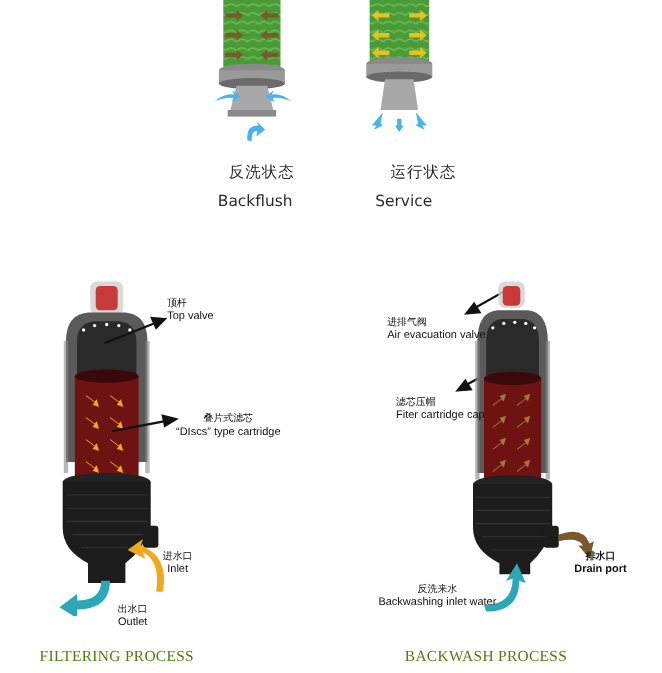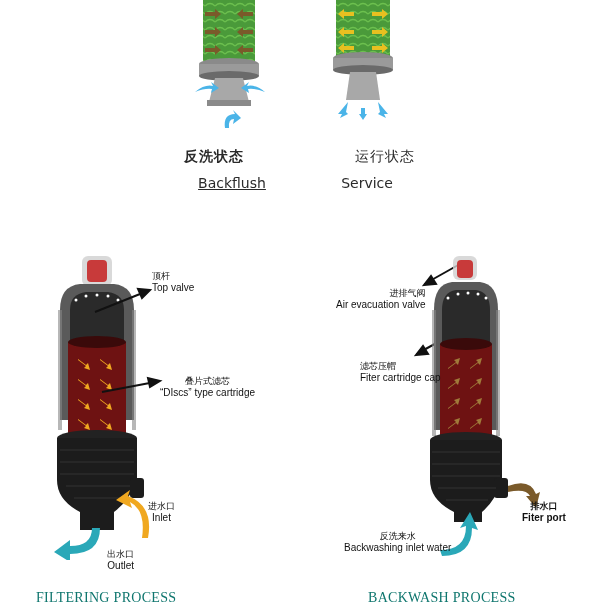--- a/index.html
+++ b/index.html
@@ -2,21 +2,21 @@
 <html><head>
 <meta charset="utf-8">
 <style>
   html,body{margin:0;padding:0;background:#ffffff;}
   body{width:602px;height:612px;position:relative;overflow:hidden;font-family:"Liberation Sans",sans-serif;color:#1a1a1a;}
   .abs{position:absolute;}
   .cap-cn{font-family:"DejaVu Sans",sans-serif;font-size:14px;color:#2a2a2a;text-align:center;letter-spacing:1px;}
   .cap-en{font-family:"DejaVu Sans",sans-serif;font-size:14px;color:#2a2a2a;text-align:center;}
   .lbl{font-family:"Liberation Sans",sans-serif;font-size:10px;line-height:12px;color:#111;}
   .lbl .cn{display:block;font-family:"DejaVu Sans",sans-serif;font-size:9px;}
-  .title{font-family:"Liberation Serif",serif;font-size:14px;color:#0f766e;letter-spacing:0.3px;}
+  .title{font-family:"Liberation Serif",serif;font-size:14px;color:#4d7c0f;letter-spacing:0.3px;}
 </style>
 </head>
 <body>
 
 <div class="abs" style="left:195px;top:0;width:70px;height:135px;">
   <svg width="70" height="135" viewBox="0 0 70 135">
     <defs>
       <pattern id="g1" width="10" height="8" patternUnits="userSpaceOnUse">
         <rect width="10" height="8" fill="#4a9a3a"></rect>
         <path d="M0 6 Q5 1 10 6" stroke="#6cc04e" stroke-width="1.2" fill="none"></path>
@@ -66,22 +66,22 @@
     <ellipse cx="35" cy="70" rx="30" ry="5" fill="#6a6a6a"></ellipse>
     <path d="M22 72 L48 72 L52 100 L18 100 Z" fill="#a8a8a8"></path>
     <g fill="#4ab4e8">
       <path d="M35 100 L31 106 L33 106 L33 112 L37 112 L37 106 L39 106 Z" transform="rotate(180 35 110)"></path>
       <path d="M20 102 l-10 12 l4 0 l-2 4 l8 -4 l-2 -2 z"></path>
       <path d="M50 102 l10 12 l-4 0 l2 4 l-8 -4 l2 -2 z"></path>
     </g>
   </svg>
 </div>
 
-<div class="abs cap-cn" style="left:174px;top:148px;width:80px;font-weight:bold;">反洗状态</div>
-<div class="abs cap-en" style="left:190px;top:175px;width:84px;text-decoration:underline;">Backflush</div>
+<div class="abs cap-cn" style="left:198px;top:148px;width:80px;">反洗状态</div>
+<div class="abs cap-en" style="left:190px;top:175px;width:84px;">Backflush</div>
 <div class="abs cap-cn" style="left:345px;top:148px;width:80px;">运行状态</div>
 <div class="abs cap-en" style="left:327px;top:175px;width:80px;">Service</div>
 
 <div class="abs" style="left:30px;top:250px;width:140px;height:310px;">
   <svg width="140" height="310" viewBox="0 0 140 310">
 
     <rect x="52" y="6" width="30" height="30" rx="6" fill="#cfcfcf" opacity="0.8"></rect>
     <rect x="57" y="10" width="20" height="22" rx="4" fill="#c83a3a"></rect>
 
     <path d="M30 60 Q30 36 50 34 L84 34 Q104 36 104 60 L104 170 L30 170 Z" fill="#5a5a5a"></path>
@@ -196,30 +196,30 @@
         <line x1="18" y1="238" x2="76" y2="238"></line>
         <line x1="26" y1="250" x2="68" y2="250"></line>
       </g>
 
     <path d="M88 236 Q110 228 116 244 L120 242 L116 258 L106 246 L110 246 Q106 238 88 242 Z" fill="#7a5a2a"></path>
 
     <path d="M20 300 Q46 300 46 276 L40 278 L50 262 L58 280 L52 278 Q52 306 22 306 Z" fill="#2aa8b8"></path>
   </svg>
 </div>
 
-<div class="abs lbl" style="left:336px;top:287px;text-align:right;">
+<div class="abs lbl" style="left:352px;top:287px;text-align:left;">
   <span class="cn">进排气阀</span>
   <span>Air evacuation valve</span>
 </div>
 <div class="abs lbl" style="left:360px;top:360px;text-align:left;">
   <span class="cn">滤芯压帽</span>
   <span>Fiter cartridge cap</span>
 </div>
 <div class="abs lbl" style="left:522px;top:500px;text-align:center;font-weight:bold;">
   <span class="cn">排水口</span>
-  <span>Fiter port</span>
+  <span>Drain port</span>
 </div>
 <div class="abs lbl" style="left:344px;top:530px;text-align:center;">
   <span class="cn">反洗来水</span>
   <span>Backwashing inlet water</span>
 </div>
 
 <div class="abs title" style="left:368px;top:590px;">BACKWASH PROCESS</div>
 
 </body></html>

